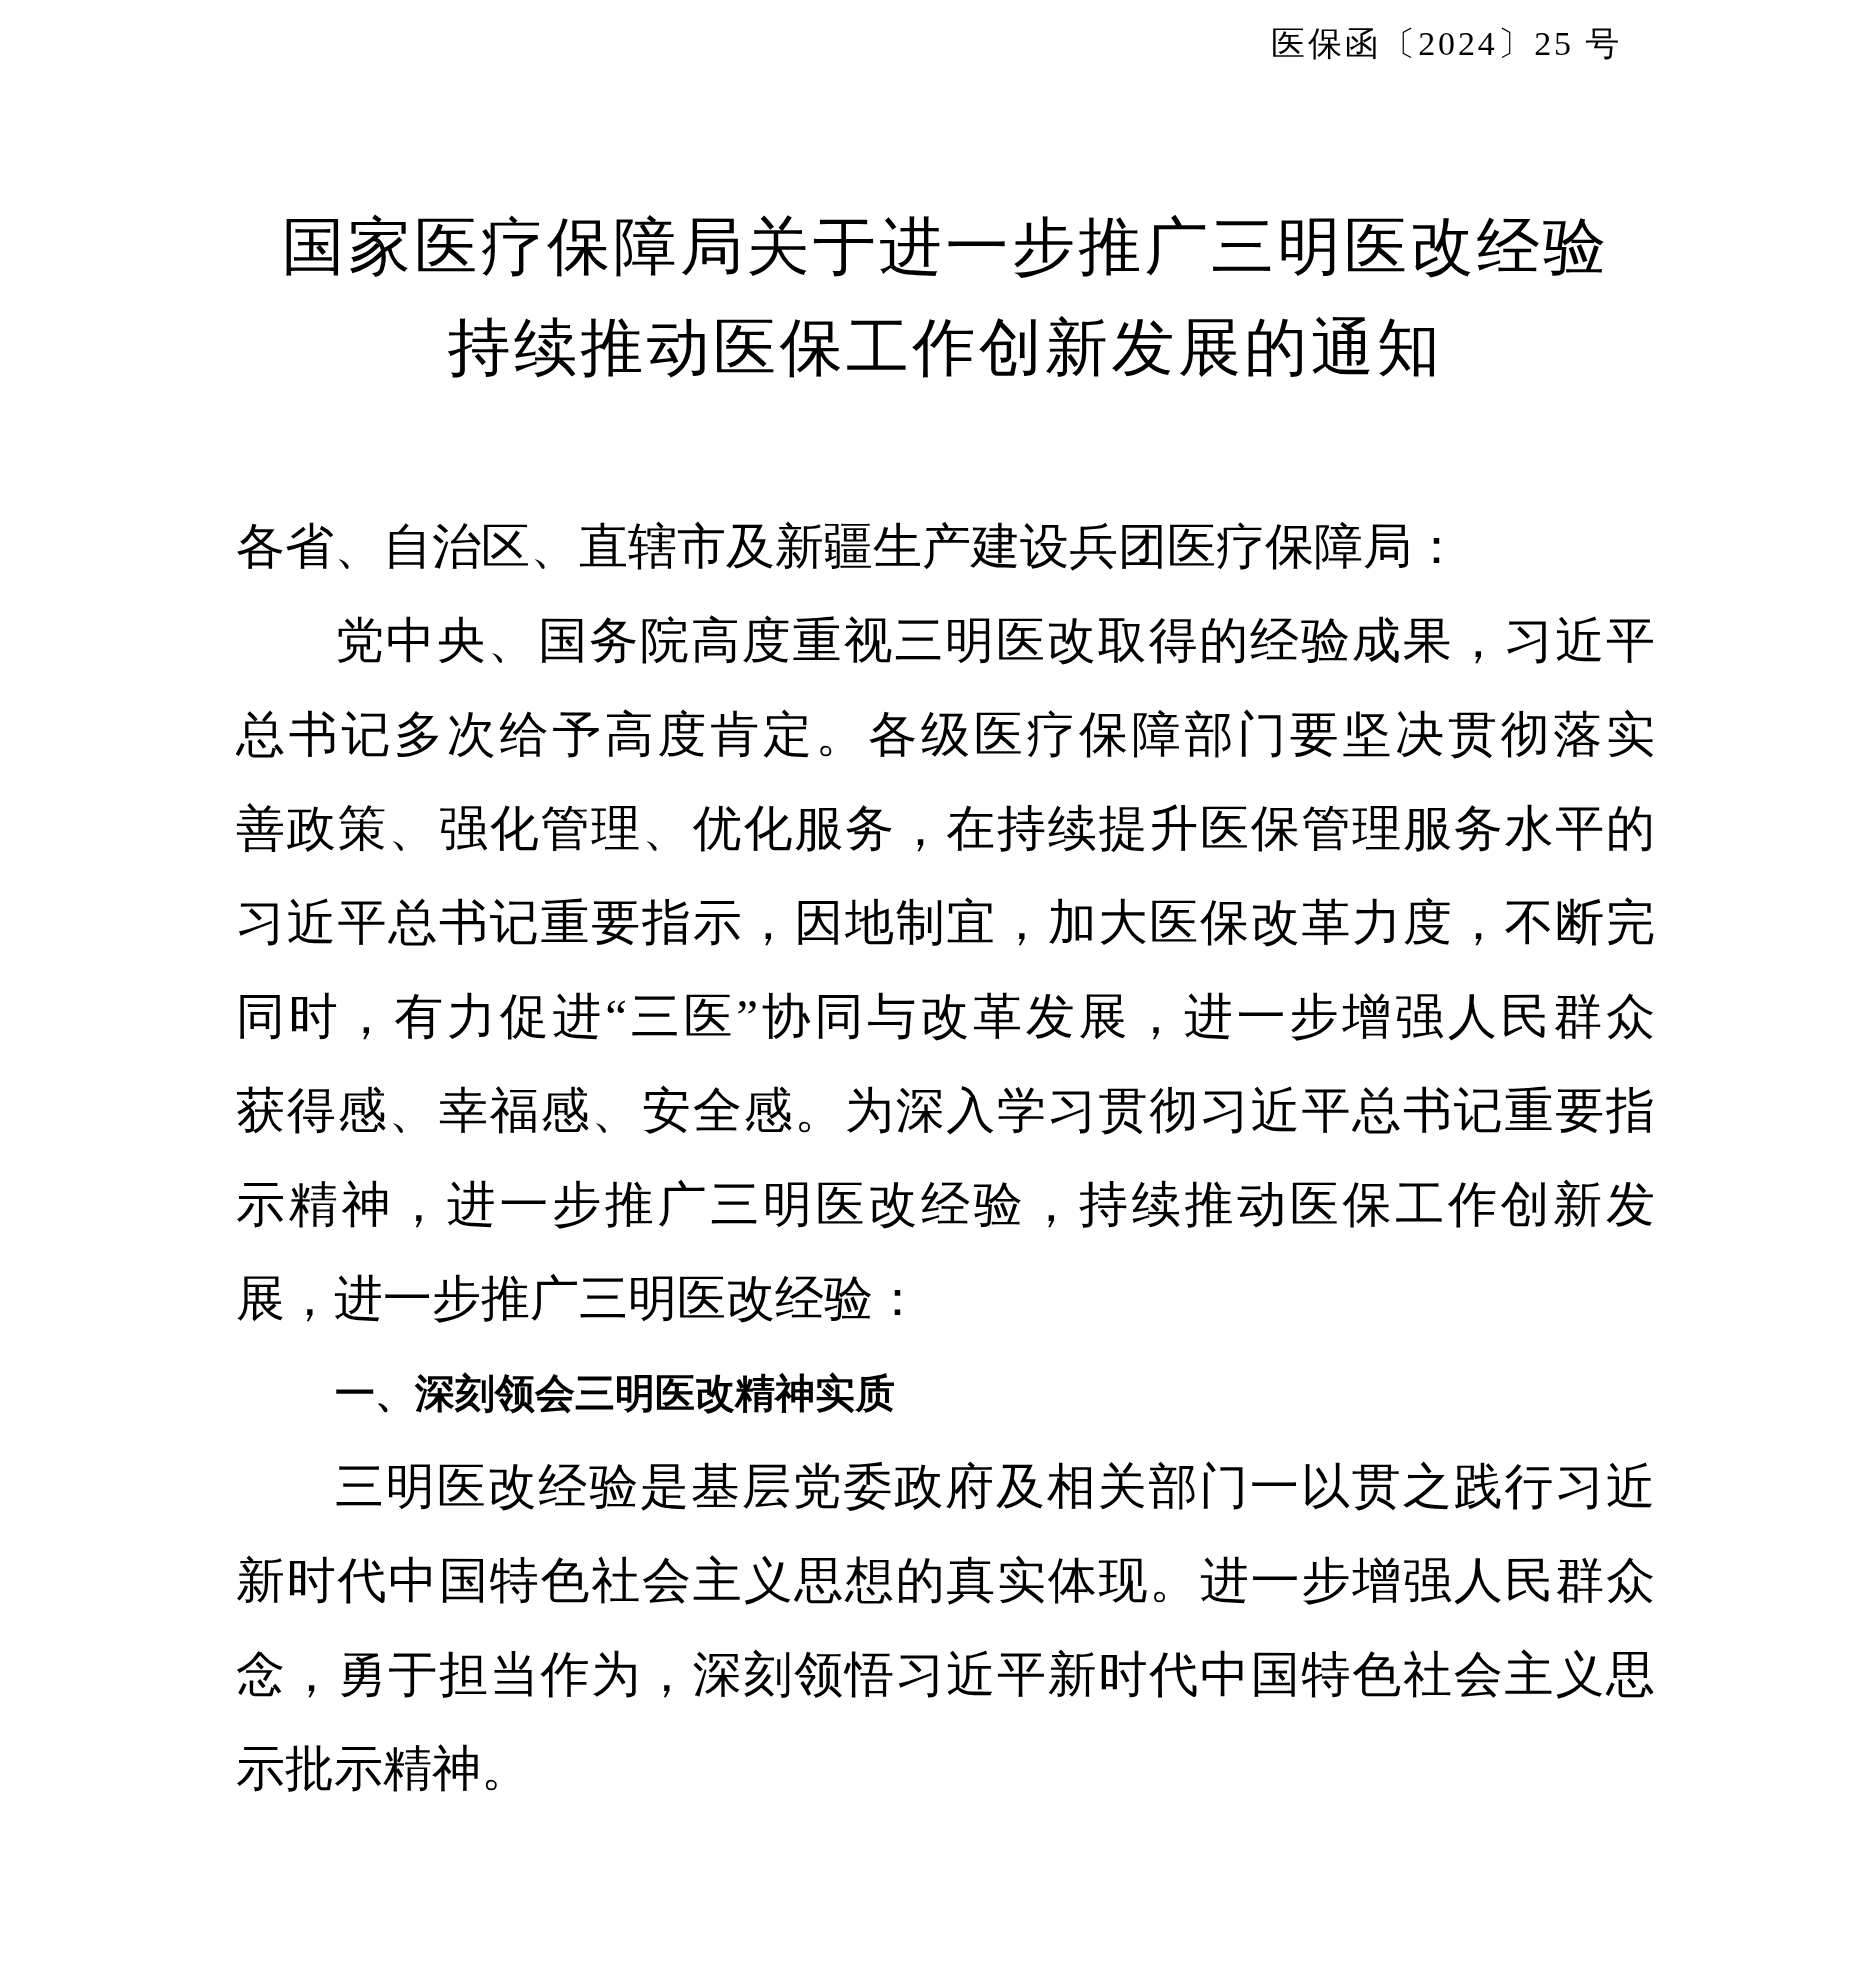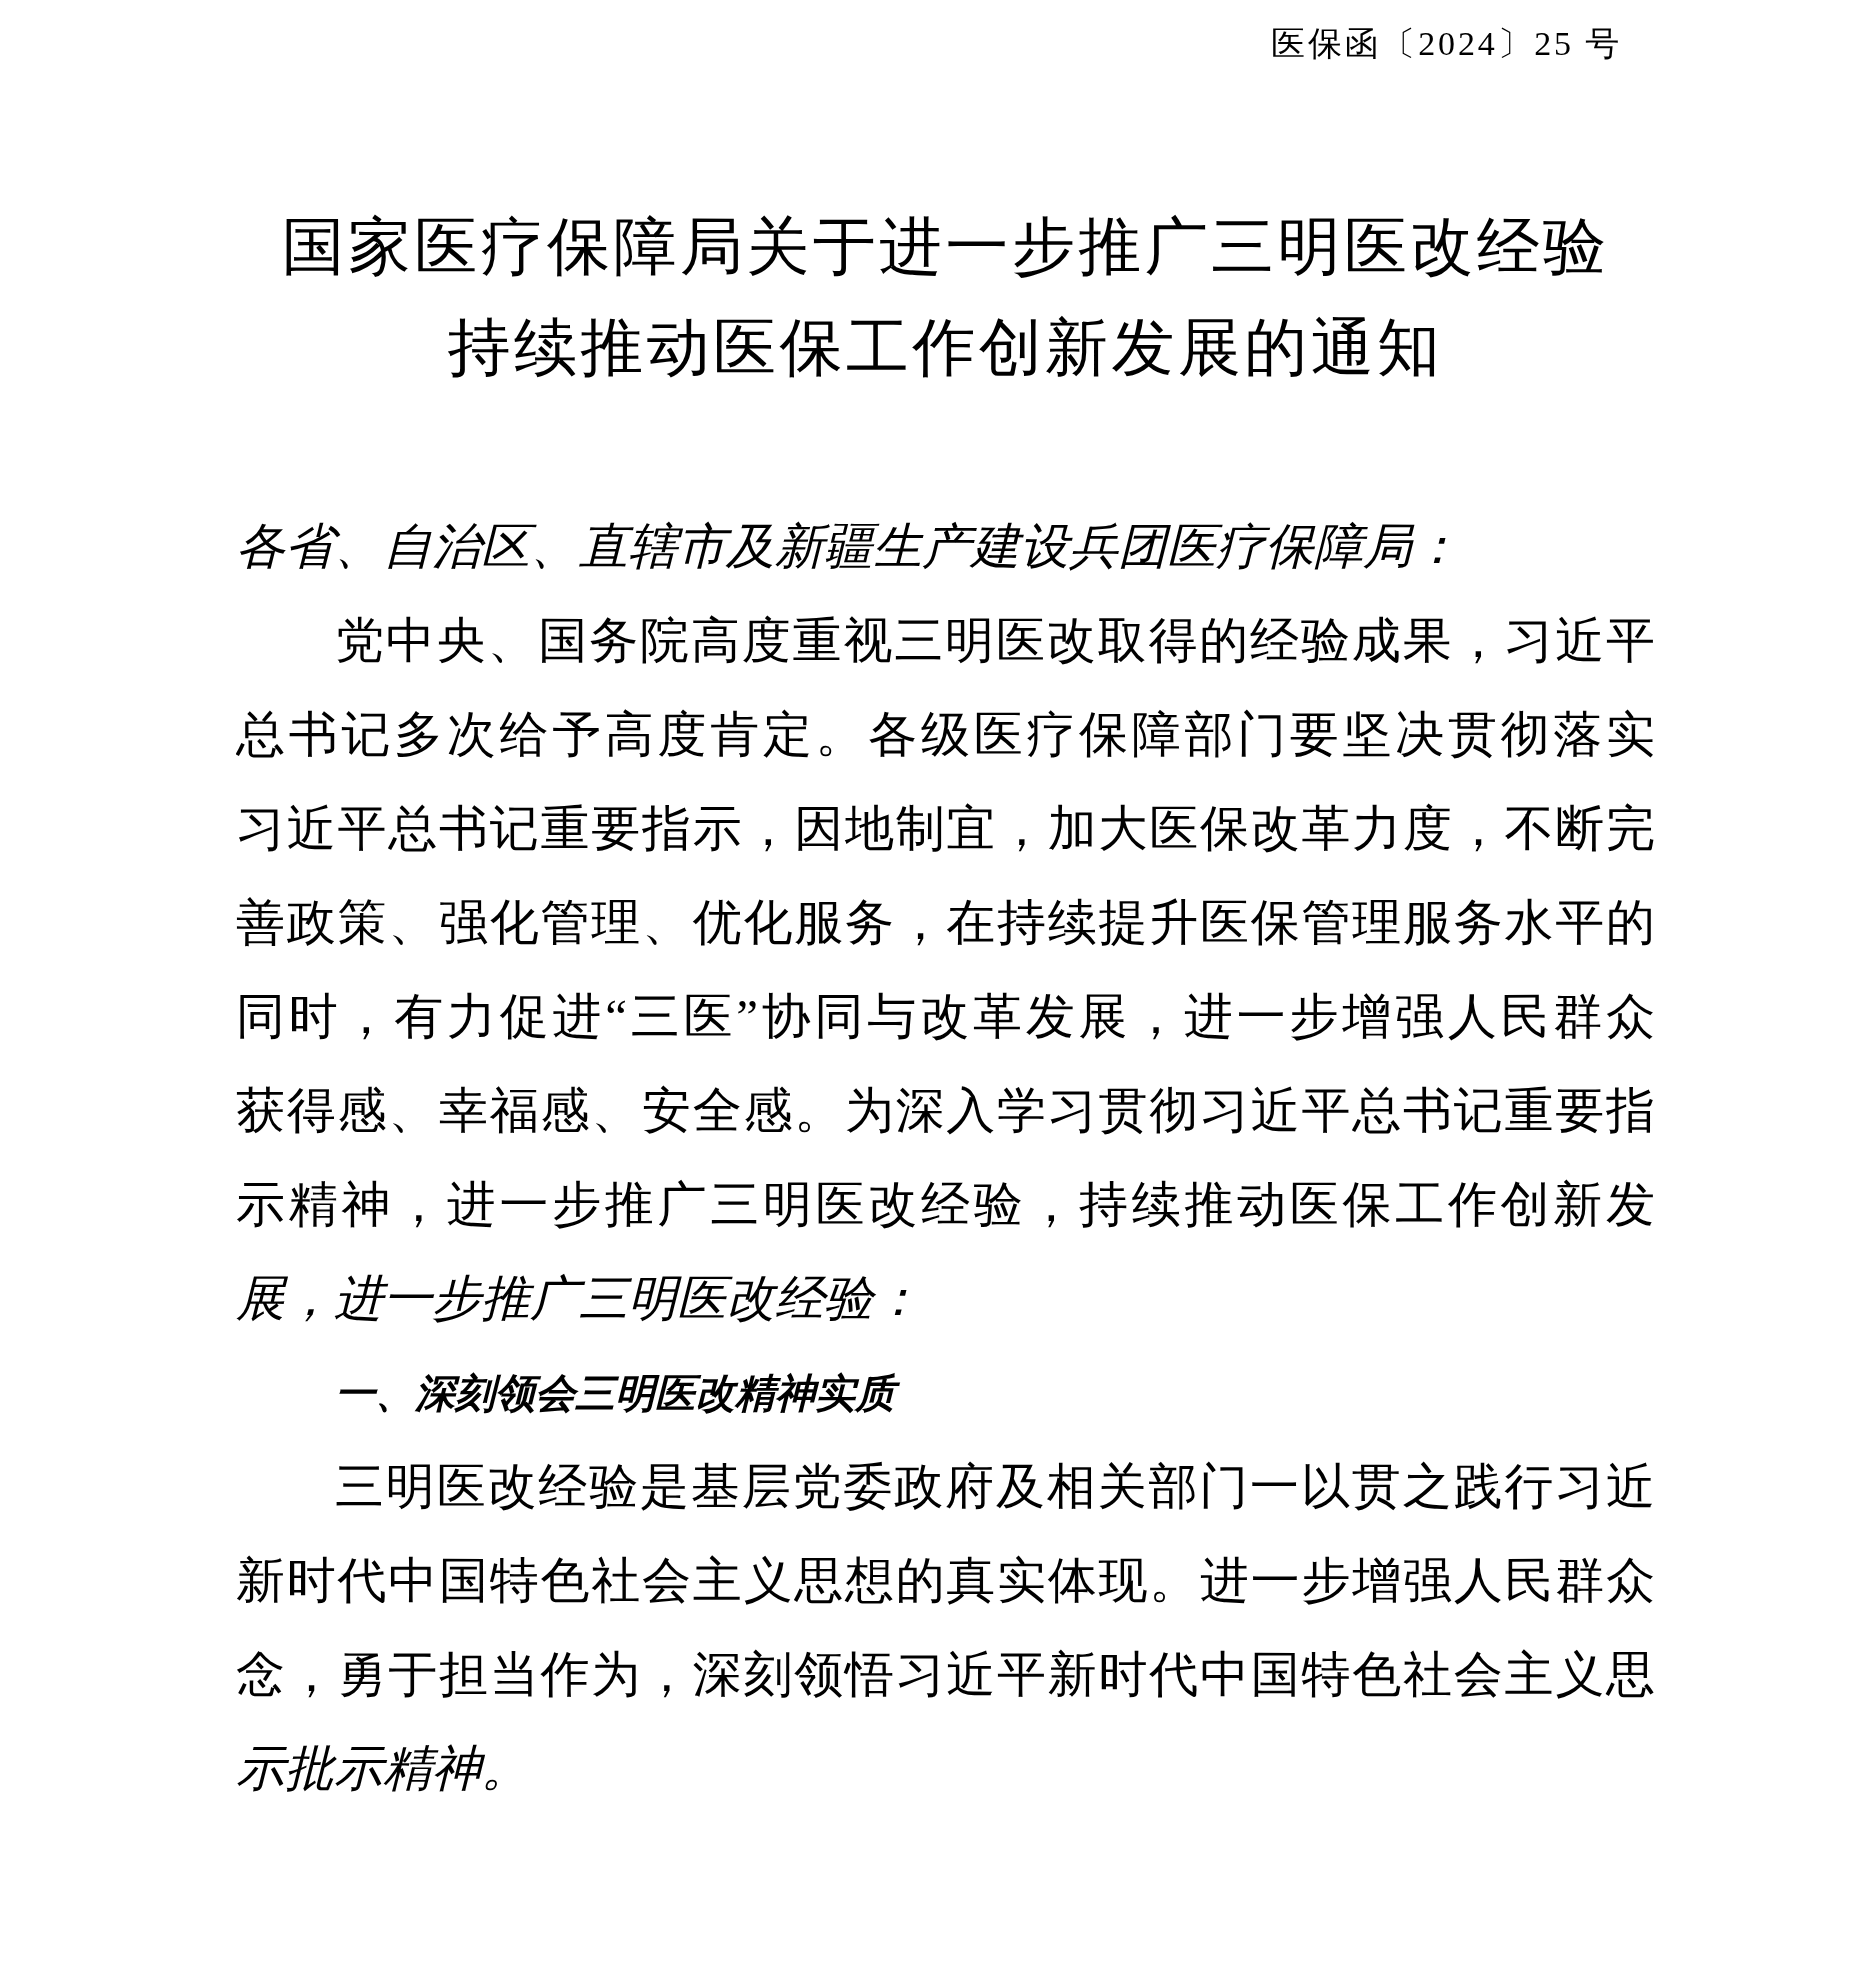--- a/index.html
+++ b/index.html
@@ -46,21 +46,20 @@
   }
   .body-line {
     text-align: justify;
     text-align-last: justify;
     height: 94px;
     overflow: hidden;
   }
   .body-line.noj {
     text-align: left;
     text-align-last: left;
-    font-style: italic;
   }
   .body-line.indent {
     text-indent: 99px;
   }
   .section-heading {
     font-family: "Liberation Sans", sans-serif;
     font-weight: bold;
     font-size: 40px;
     text-align: left;
     text-align-last: left;
@@ -90,22 +89,22 @@
   <div class="title-block">
     <div>国家医疗保障局关于进一步推广三明医改经验</div>
     <div>持续推动医保工作创新发展的通知</div>
   </div>
 
   <div class="body-block">
     <div class="body-line noj">各省、自治区、直辖市及新疆生产建设兵团医疗保障局：</div>
 
     <div class="body-line indent">党中央、国务院高度重视三明医改取得的经验成果，习近平</div>
     <div class="body-line">总书记多次给予高度肯定。各级医疗保障部门要坚决贯彻落实</div>
+    <div class="body-line">善政策、强化管理、优化服务，在持续提升医保管理服务水平的</div>
     <div class="body-line">习近平总书记重要指示，因地制宜，加大医保改革力度，不断完</div>
-    <div class="body-line">善政策、强化管理、优化服务，在持续提升医保管理服务水平的</div>
     <div class="body-line">同时，有力促进“三医”协同与改革发展，进一步增强人民群众</div>
     <div class="body-line">获得感、幸福感、安全感。为深入学习贯彻习近平总书记重要指</div>
     <div class="body-line">示精神，进一步推广三明医改经验，持续推动医保工作创新发</div>
     <div class="body-line noj">展，进一步推广三明医改经验：</div>
 
     <div class="body-line noj indent section-heading">一、深刻领会三明医改精神实质</div>
 
     <div class="body-line indent">三明医改经验是基层党委政府及相关部门一以贯之践行习近平</div>
     <div class="body-line">新时代中国特色社会主义思想的真实体现。进一步增强人民群众</div>
     <div class="body-line">念，勇于担当作为，深刻领悟习近平新时代中国特色社会主义思</div>

